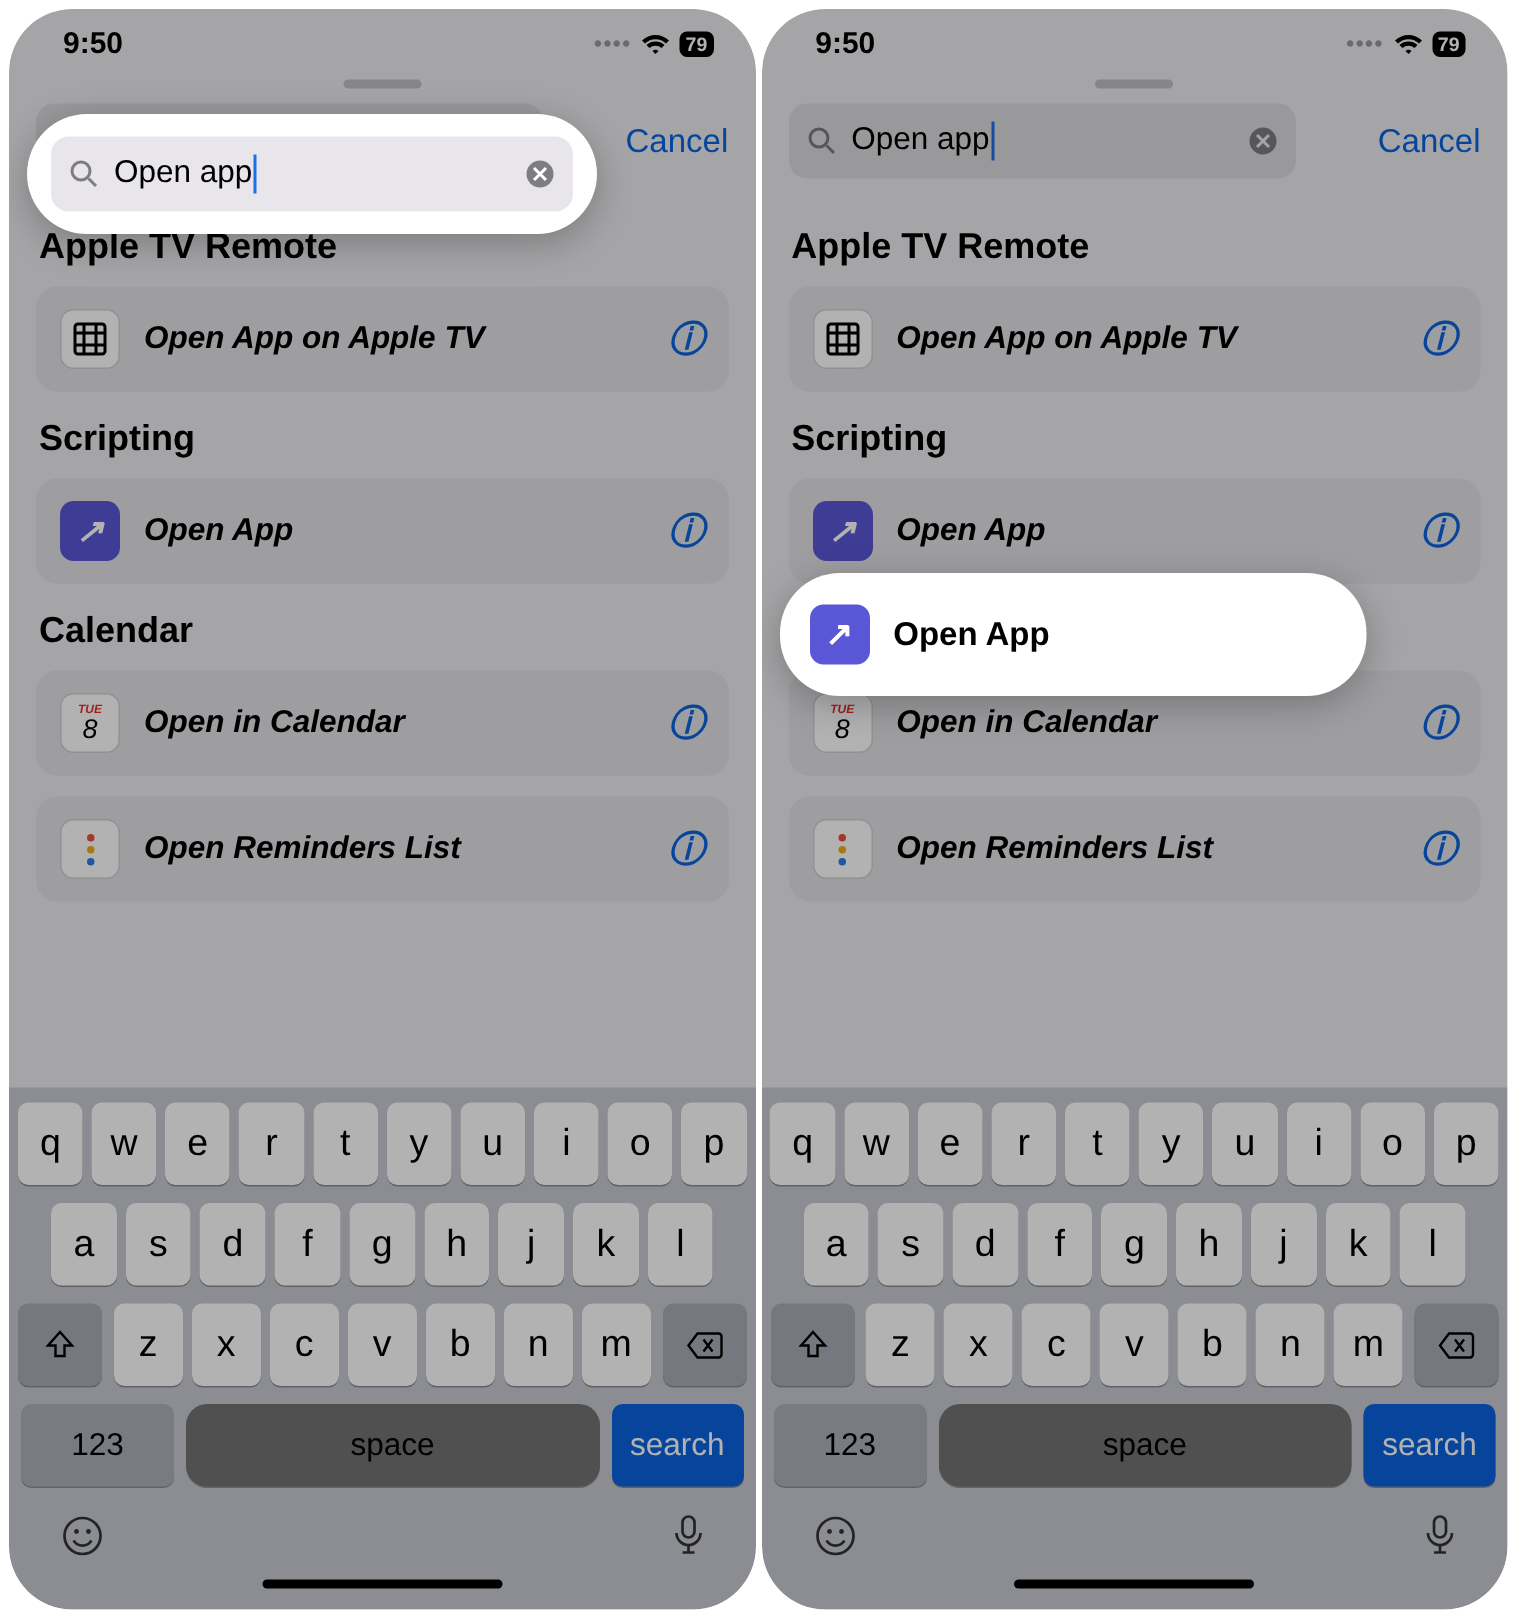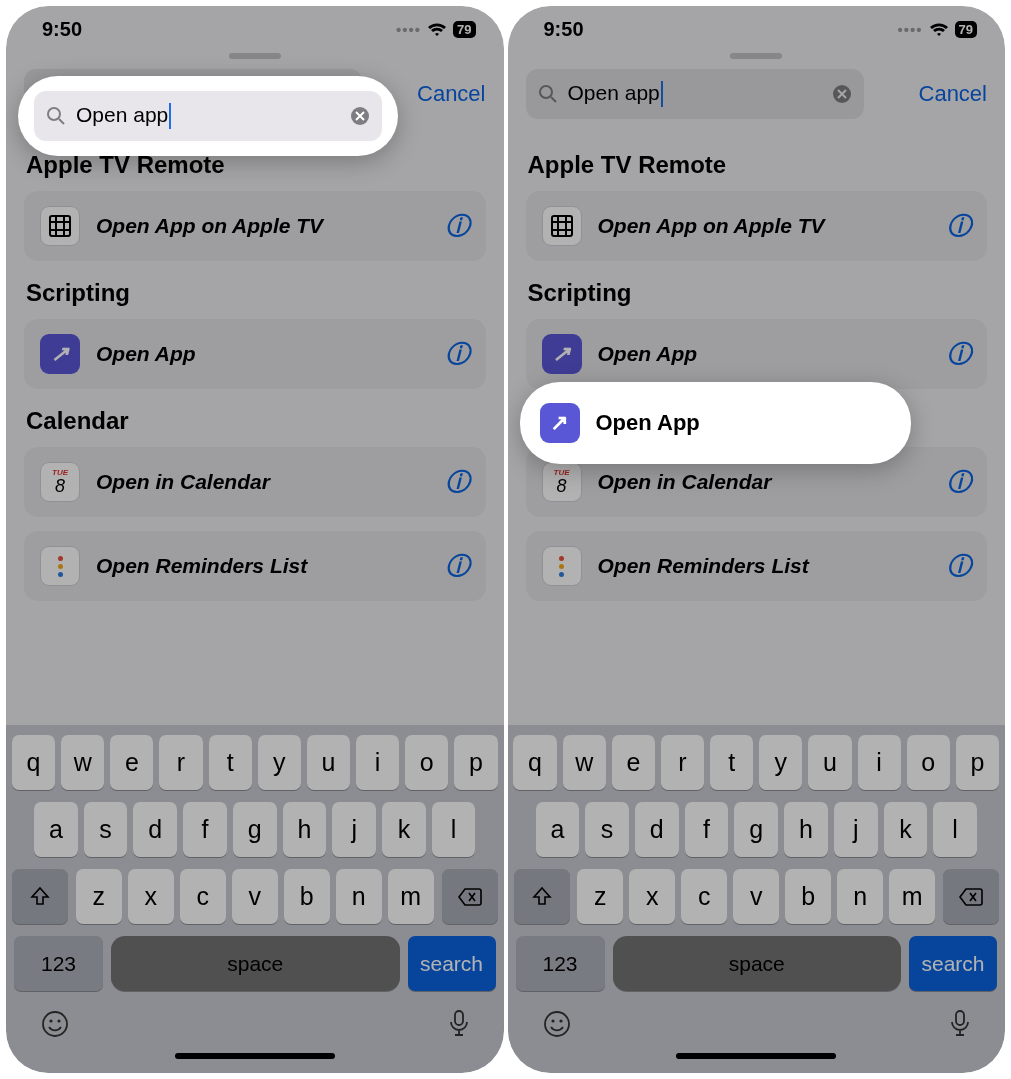--- a/index.html
+++ b/index.html
@@ -149,21 +149,21 @@
     display:flex;align-items:center;justify-content:center;
     font-size:25px;color:#000;
     box-shadow: 0 1px 0 rgba(0,0,0,0.3);
     max-width:46px;
   }
   .krow.pad { padding: 0 22px;}
   .key.shift{ max-width:56px; background:#a9acb6;}
   .key.del  { max-width:56px; background:#a9acb6;}
   .brow { display:flex; gap:8px; padding: 0 2px;}
   .bkey { border-radius:7px;height:55px;display:flex;align-items:center;justify-content:center;font-size:21px;box-shadow:0 1px 0 rgba(0,0,0,0.3);}
-  .bnum{background:#aeb1ba;width:89px;}
+  .bnum{background:#aeb1ba;width:102px;}
   .bspace{background:#737373;flex:1;border-radius:14px;}
   .bsearch{background:#0b64e0;color:#fff;width:88px;}
   .emrow{display:flex;justify-content:space-between;padding:18px 28px 0 28px;font-size:30px;color:#333;}
   .homebar{width:160px;height:6px;background:#000;border-radius:3px;margin:14px auto 0 auto;}
   svg{display:block;}
 </style>
 </head>
 <body>
 
 <div class="page">

